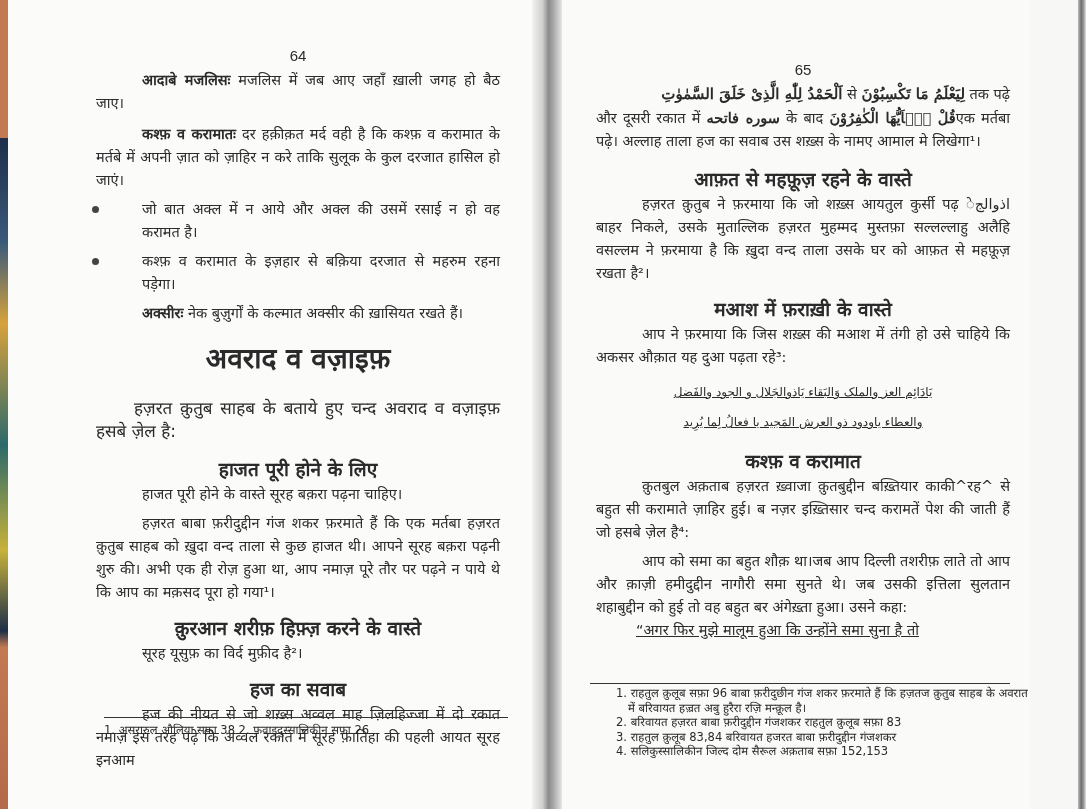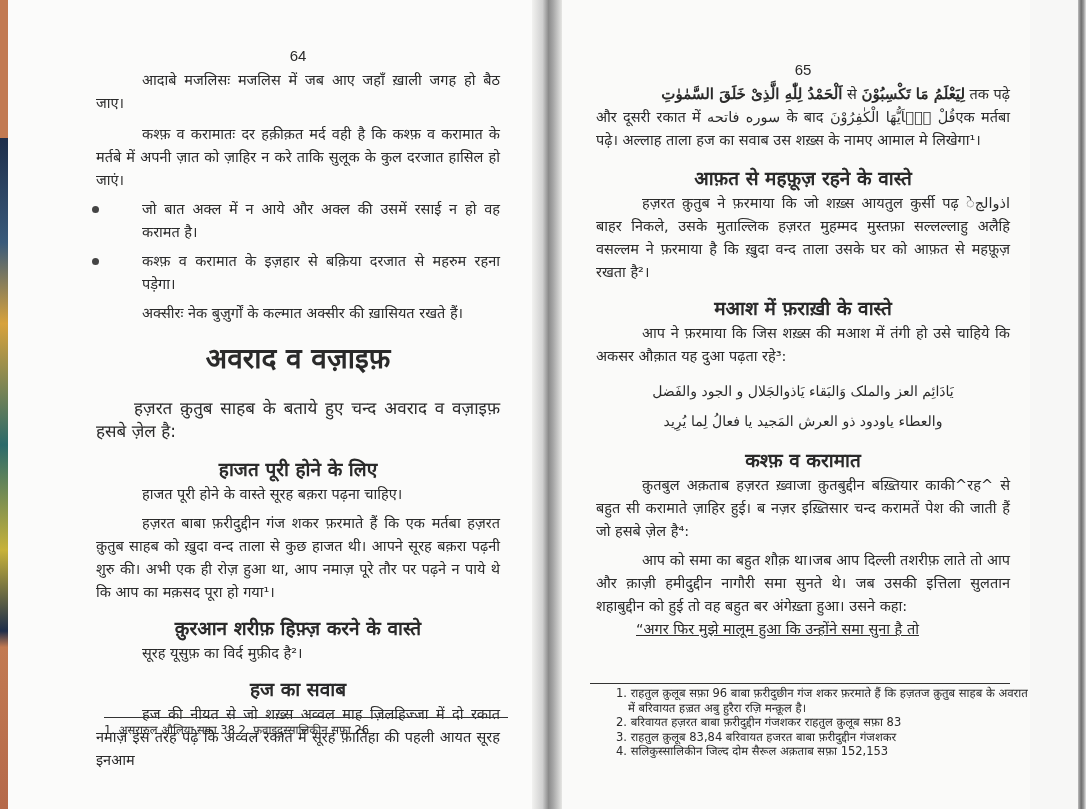--- a/index.html
+++ b/index.html
@@ -25,34 +25,34 @@
     }
     .right-margin { position: absolute; left: 1030px; top: 0; width: 48px; height: 809px; background: #f7f7f6; }
 
     .content { position: absolute; font-size: 14.5px; line-height: 23px; }
     .left-content { left: 96px; top: 44px; width: 404px; }
     .right-content { left: 596px; top: 58px; width: 414px; }
 
     .page-num { text-align: center; font-family: "Liberation Sans", sans-serif; font-size: 15px; margin-bottom: 2px; }
     p { text-align: justify; }
     .indent { text-indent: 46px; }
-    .b { font-weight: normal; margin-top: 44px; }
+    .b { font-weight: bold; margin-top: 44px; }
     .mt6 { margin-top: 6px; }
     .mt8 { margin-top: 8px; }
     .bullet-list { list-style: none; margin-top: 6px; }
     .bullet-list li { position: relative; padding-left: 46px; margin-bottom: 6px; text-align: justify; }
     .bullet-list li::before {
       content: ""; position: absolute; left: -4px; top: 8px; width: 7px; height: 7px;
       border-radius: 50%; background: #444;
     }
     .title { text-align: center; font-size: 28px; font-weight: bold; margin-top: 18px; line-height: 32px; }
     .subtitle { font-size: 17px; text-indent: 38px; margin-top: 22px; }
     h2 { font-size: 19px; font-weight: bold; line-height: 28px; margin-top: 10px; text-align: center; }
     h2.first { margin-top: 12px; }
-    .arabic { direction: rtl; text-align: center; font-family: "DejaVu Serif", serif; font-size: 14px; line-height: 30px; }
+    .arabic { direction: rtl; text-align: center; font-family: "DejaVu Serif", serif; font-size: 12px; line-height: 30px; text-decoration: underline; }
     .arabic-line { text-align: right; font-size: 14.5px; }
     .arabic-line .ar { font-family: "DejaVu Serif", serif; font-size: 15px; font-weight: bold; margin-top: 36px; }
     .dua { margin-top: 8px; }
     .quote { text-indent: 40px; text-decoration: underline; }
     .left-fn-rule { position: absolute; left: 104px; top: 717px; width: 404px; border-top: 1.5px solid #333; }
     .left-footnote { position: absolute; left: 104px; top: 722px; width: 404px; font-size: 11.5px; line-height: 16px; }
 
     .right-fn-rule { position: absolute; left: 590px; top: 683px; width: 420px; border-top: 1.5px solid #333; }
     .right-footnotes { position: absolute; left: 590px; top: 686px; width: 420px; font-size: 11.5px; line-height: 14.5px; margin-left: 26px; }
     .fn-item { padding-left: 12px; text-indent: -12px; }

